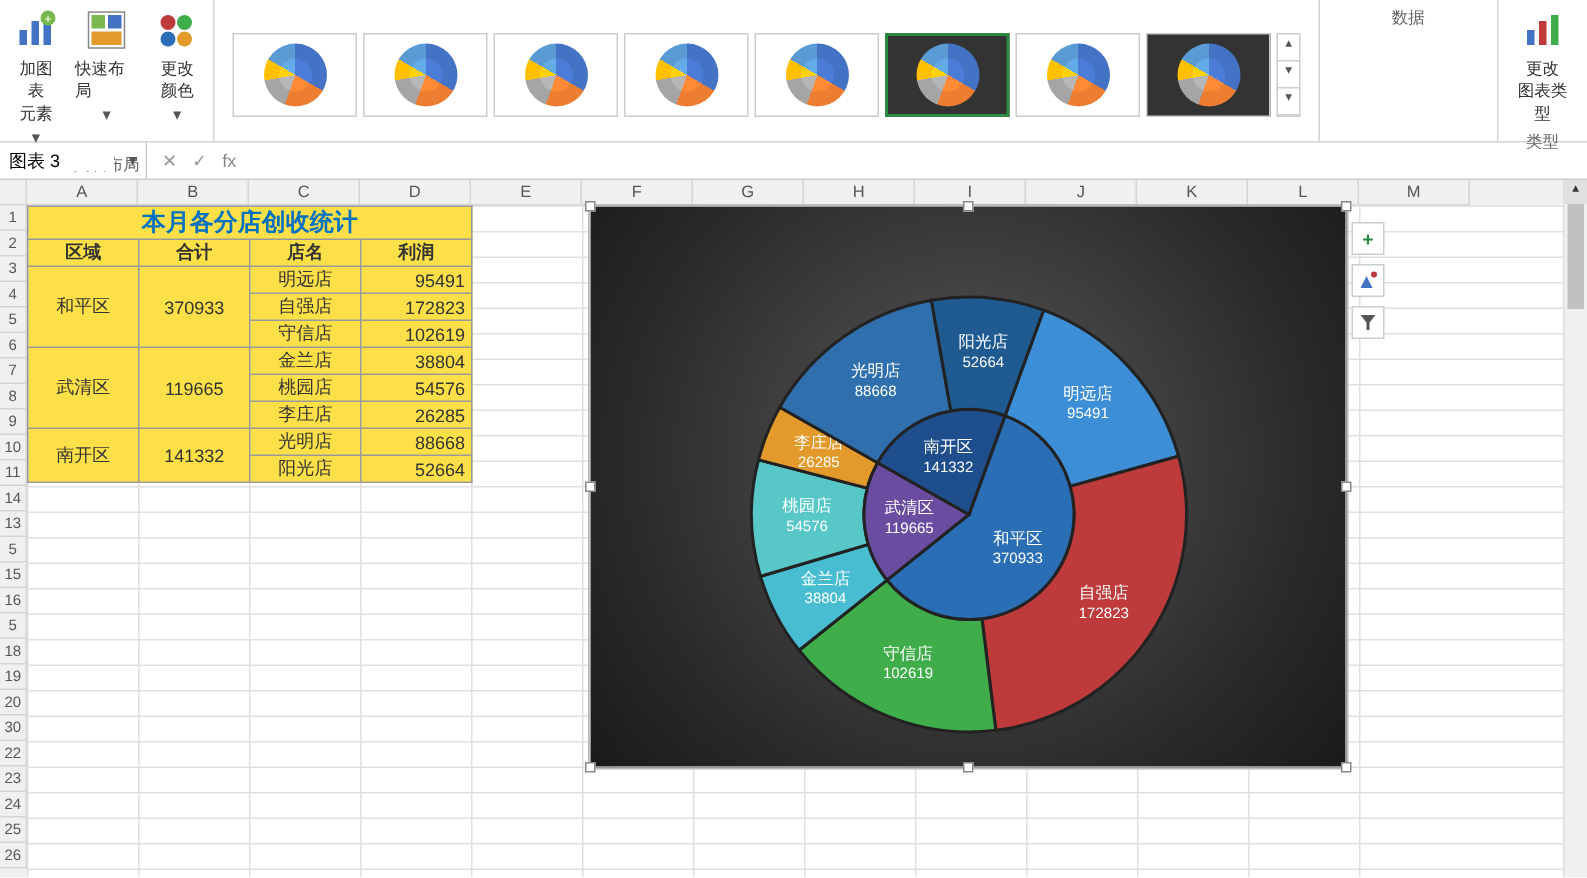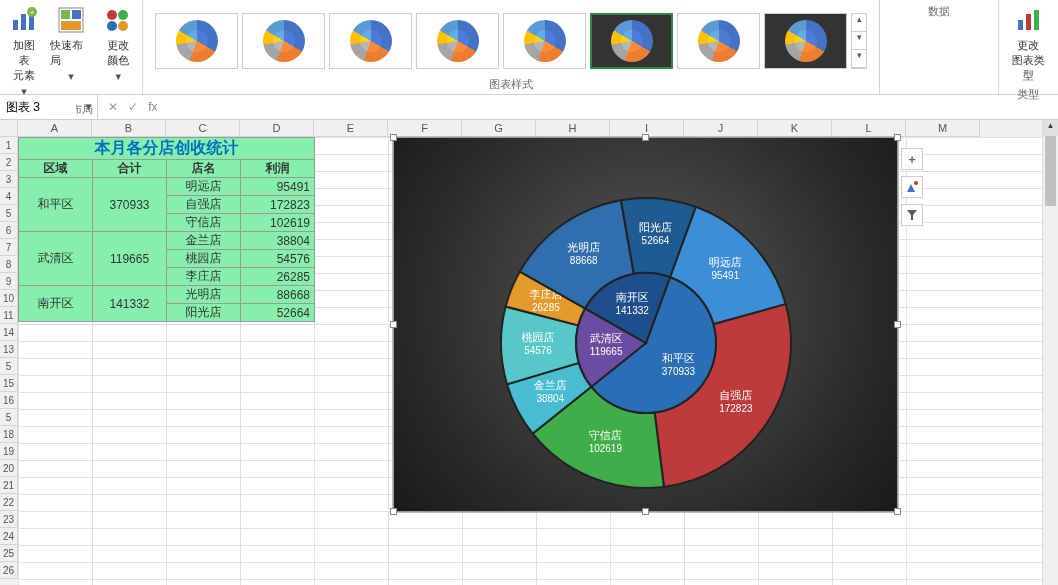--- a/index.html
+++ b/index.html
@@ -38,21 +38,21 @@
 .rowhdrs { width: 18px; background: #f0f0f0; }
 .rowhdrs div { height: 17px; border-bottom: 1px solid #d4d4d4; border-right: 1px solid #d4d4d4; text-align: center; font-size: 10px; line-height: 17px; color: #555; }
 .grid { flex: 1; position: relative; overflow: hidden; }
 .colhdrs { display: flex; background: #f0f0f0; position: absolute; top: 0; left: 0; right: 0; height: 17px; }
 .colhdrs div { border-right: 1px solid #d4d4d4; border-bottom: 1px solid #d4d4d4; text-align: center; font-size: 11px; line-height: 17px; color: #555; }
 .cellgrid { position: absolute; top: 17px; left: 0; right: 0; bottom: 0; }
 .gline-v { position: absolute; top: 0; bottom: 0; width: 1px; background: #e0e0e0; }
 .gline-h { position: absolute; left: 0; right: 0; height: 1px; background: #e0e0e0; }
 
 .data-table { position: absolute; top: 0; left: 0; border-collapse: collapse; }
-.data-table td, .data-table th { border: 1px solid #999; height: 17px; font-size: 12px; padding: 0 4px; background: #86efac; }
+.data-table td, .data-table th { border: 1px solid #999; height: 17px; font-size: 12px; padding: 0 4px; background: #fde047; }
 .data-table .title { font-size: 16px; font-weight: bold; text-align: center; color: #0070c0; border: 1px solid #999; }
 .data-table th { text-align: center; font-weight: bold; }
 .data-table .c { text-align: center; }
 .data-table .r { text-align: right; }
 
 
 .chart { position: absolute; left: 375px; top: 0; width: 505px; height: 375px; background: radial-gradient(circle at 50% 45%, #5a5a5a 0%, #2a2a2a 70%, #1a1a1a 100%); border: 1px solid #999; outline: 1px solid #bbb; }
 .chart-title { color: #fff; text-align: center; font-size: 16px; font-weight: bold; padding: 10px 0 4px; }
 .pie-wrap { position: absolute; left: 50%; top: 55%; transform: translate(-50%,-50%); width: 320px; height: 320px; }
 .chart-handles div { position: absolute; width: 7px; height: 7px; background: #fff; border: 1px solid #888; }
@@ -138,21 +138,20 @@
         </div>
         <div class="style-thumb dark">
           <div class="mini-pie"></div>
         </div>
         <div class="gal-more" style="height:56px">
           <div>▴</div>
           <div>▾</div>
           <div>▾</div>
         </div>
       </div>
-    <div class="rib-label">图表样式</div>
   </div>
 
   <div class="rib-group" style="width:120px">
     <div class="rib-label">数据</div>
   </div>
 
   <div class="rib-group" style="width:60px;border-right:none">
     <div class="rib-buttons">
       <div class="big-btn">
         <div class="ic">
@@ -198,21 +197,21 @@
       <div>11</div>
       <div>14</div>
       <div>13</div>
       <div>5</div>
       <div>15</div>
       <div>16</div>
       <div>5</div>
       <div>18</div>
       <div>19</div>
       <div>20</div>
-      <div>21</div>
+      <div>30</div>
       <div>22</div>
       <div>23</div>
       <div>24</div>
       <div>25</div>
       <div>26</div>
     </div>
   <div class="grid">
     <div class="colhdrs" id="colhdrs">
         <div class="colw-A">A</div>
         <div class="colw-B">B</div>

